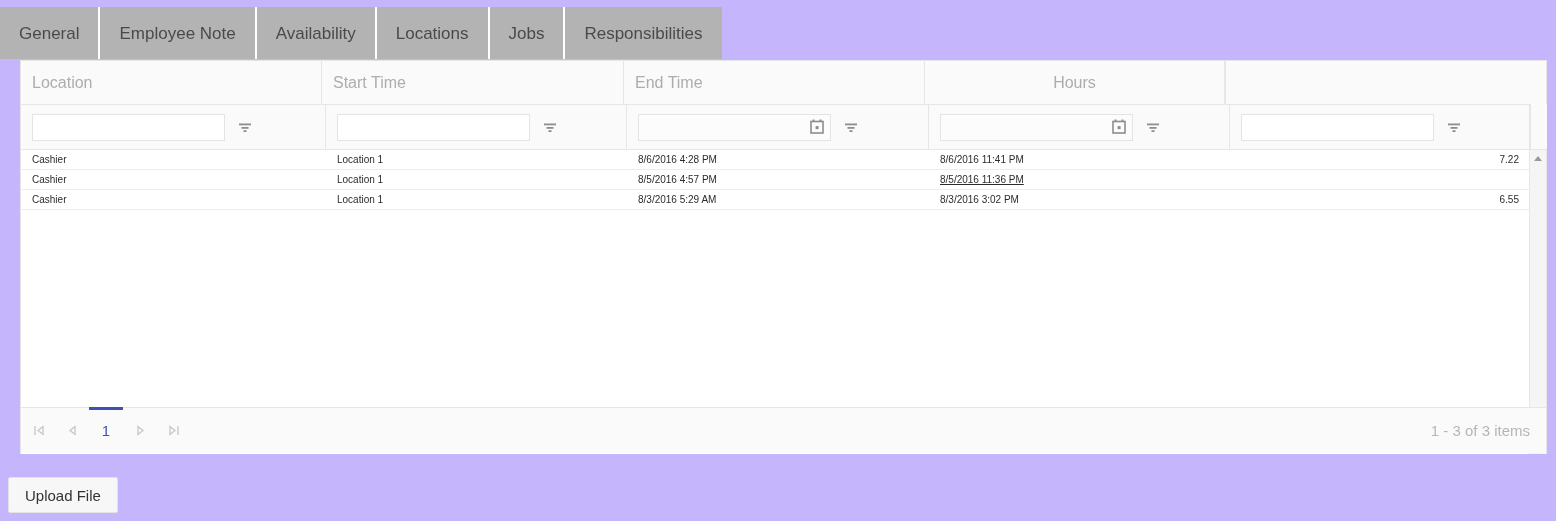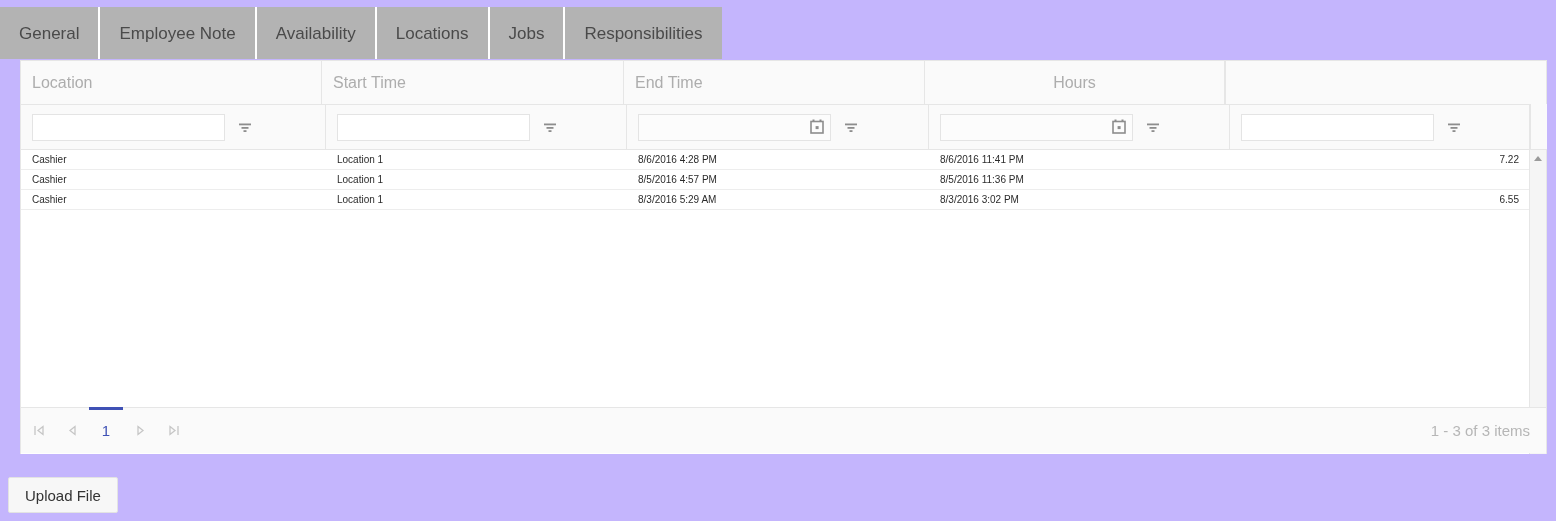--- a/index.html
+++ b/index.html
@@ -336,21 +336,21 @@
             <div class="dcell" style="width: 305px;">Cashier</div>
             <div class="dcell" style="width: 301px;">Location 1</div>
             <div class="dcell" style="width: 302px;">8/6/2016 4:28 PM</div>
             <div class="dcell" style="width: 301px;">8/6/2016 11:41 PM</div>
             <div class="dcell num" style="width: 300px;">7.22</div>
           </div>
           <div class="drow">
             <div class="dcell" style="width: 305px;">Cashier</div>
             <div class="dcell" style="width: 301px;">Location 1</div>
             <div class="dcell" style="width: 302px;">8/5/2016 4:57 PM</div>
-            <div class="dcell" style="width: 301px;">8/5/2016 11:36 PM</div>
+            <div class="dcell" style="width: 301px; text-decoration: underline;">8/5/2016 11:36 PM</div>
           </div>
           <div class="drow">
             <div class="dcell" style="width: 305px;">Cashier</div>
             <div class="dcell" style="width: 301px;">Location 1</div>
             <div class="dcell" style="width: 302px;">8/3/2016 5:29 AM</div>
             <div class="dcell" style="width: 301px;">8/3/2016 3:02 PM</div>
             <div class="dcell num" style="width: 300px;">6.55</div>
           </div>
         </div>
       <div class="vscroll">

